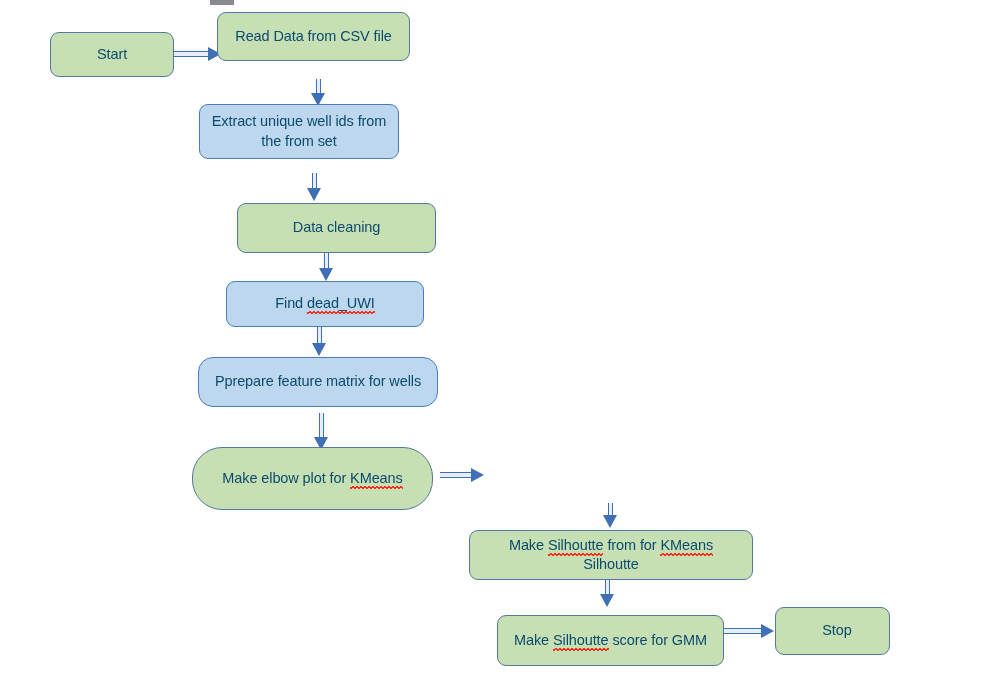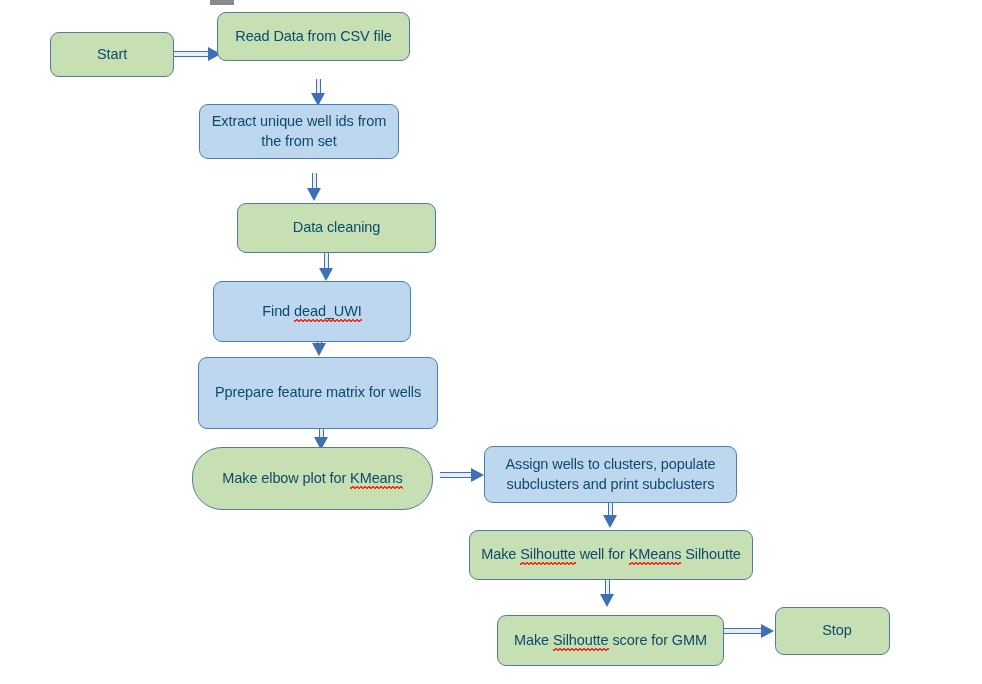--- a/index.html
+++ b/index.html
@@ -159,46 +159,40 @@
     <span>
       <span>Extract unique well ids from</span><br>
       <span>the from set</span>
     </span>
   </div>
 
   <div class="node green" style="left:215px; top:203px; width:199px; height:50px;margin-left:22px;">
     <span class="label">Data cleaning</span>
   </div>
 
-  <div class="node blue" style="left:213px; top:281px; width:198px; height:61px;">
+  <div class="node blue" style="left:226px; top:281px; width:198px; height:46px;">
     <span>
       <span>Find </span><span class="sp">dead_UWI</span>
     </span>
   </div>
 
-  <div class="node blue" style="left:198px; top:357px; width:240px; height:72px;">
+  <div class="node blue" style="left:198px; top:357px; width:240px; height:50px;border-radius:15px;">
     <span class="label">Pprepare feature matrix for wells</span>
   </div>
 
   <div class="node green" style="left:192px; top:447px; width:241px; height:63px;border-radius:30px;">
     <span>
       <span>Make elbow plot for </span><span class="sp">KMeans</span><br>
     </span>
   </div>
 
-  <div class="node blue" style="left:484px; top:446px; width:253px; height:57px;">
-    <span>
-      <span>Assign wells to clusters, populate</span><br>
-      <span>subclusters and print subclusters</span>
-    </span>
-  </div>
 
   <div class="node green" style="left:469px; top:530px; width:284px; height:50px;">
     <span>
-      <span>Make </span><span class="sp">Silhoutte</span><span> well for </span><span class="sp">KMeans</span><span> Silhoutte</span>
+      <span>Make </span><span class="sp">Silhoutte</span><span> from for </span><span class="sp">KMeans</span><span> Silhoutte</span>
     </span>
   </div>
 
   <div class="node green" style="left:497px; top:615px; width:227px; height:51px;">
     <span>
       <span>Make </span><span class="sp">Silhoutte</span><span> score for GMM</span>
     </span>
   </div>
 
   <div class="node green" style="left:775px; top:607px; width:115px; height:48px;padding-left:19px;">

